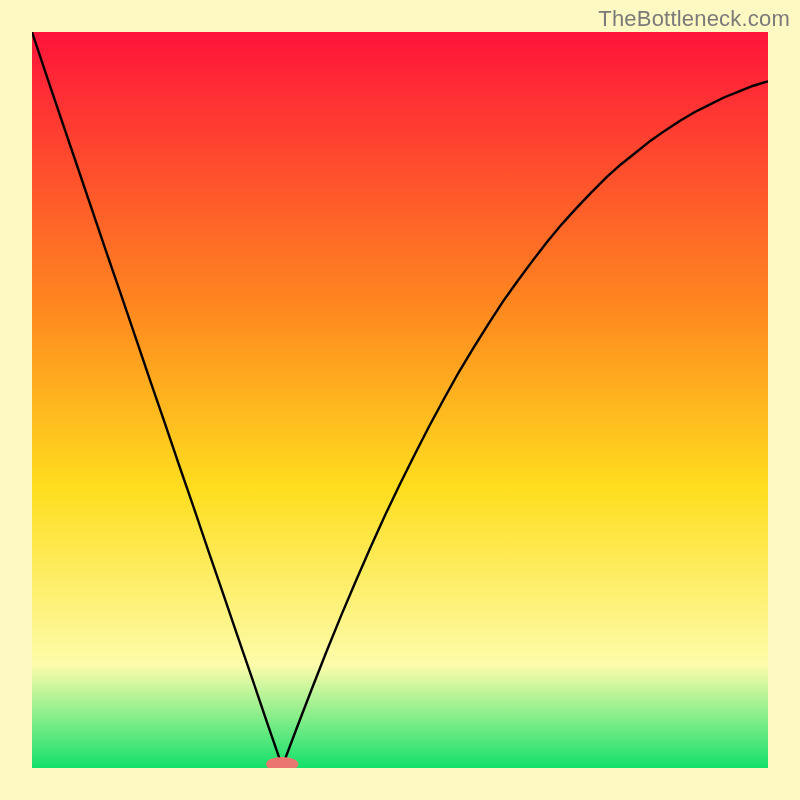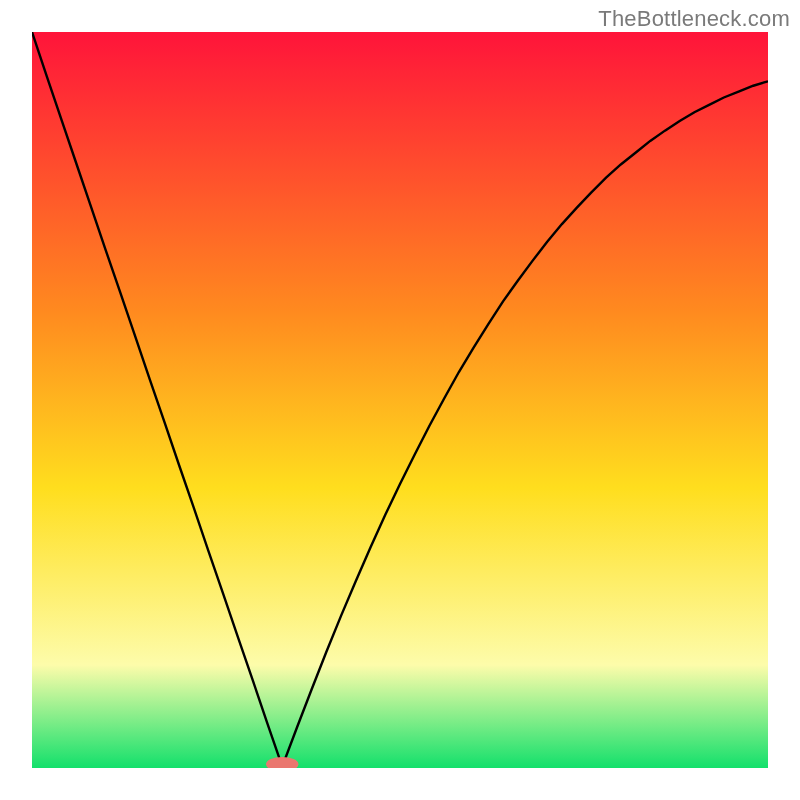--- a/index.html
+++ b/index.html
@@ -10,21 +10,21 @@
     background: #000;
     overflow: hidden;
     font-family: Arial, Helvetica, sans-serif;
   }
   .frame {
     position: absolute;
     left: 0;
     top: 0;
     width: 800px;
     height: 800px;
-    background: #ffffff;
+    background: #fef9c3;
   }
   .plot-area {
     position: absolute;
     left: 32px;
     top: 32px;
     width: 736px;
     height: 736px;
     overflow: hidden;
   }
   .attribution {

